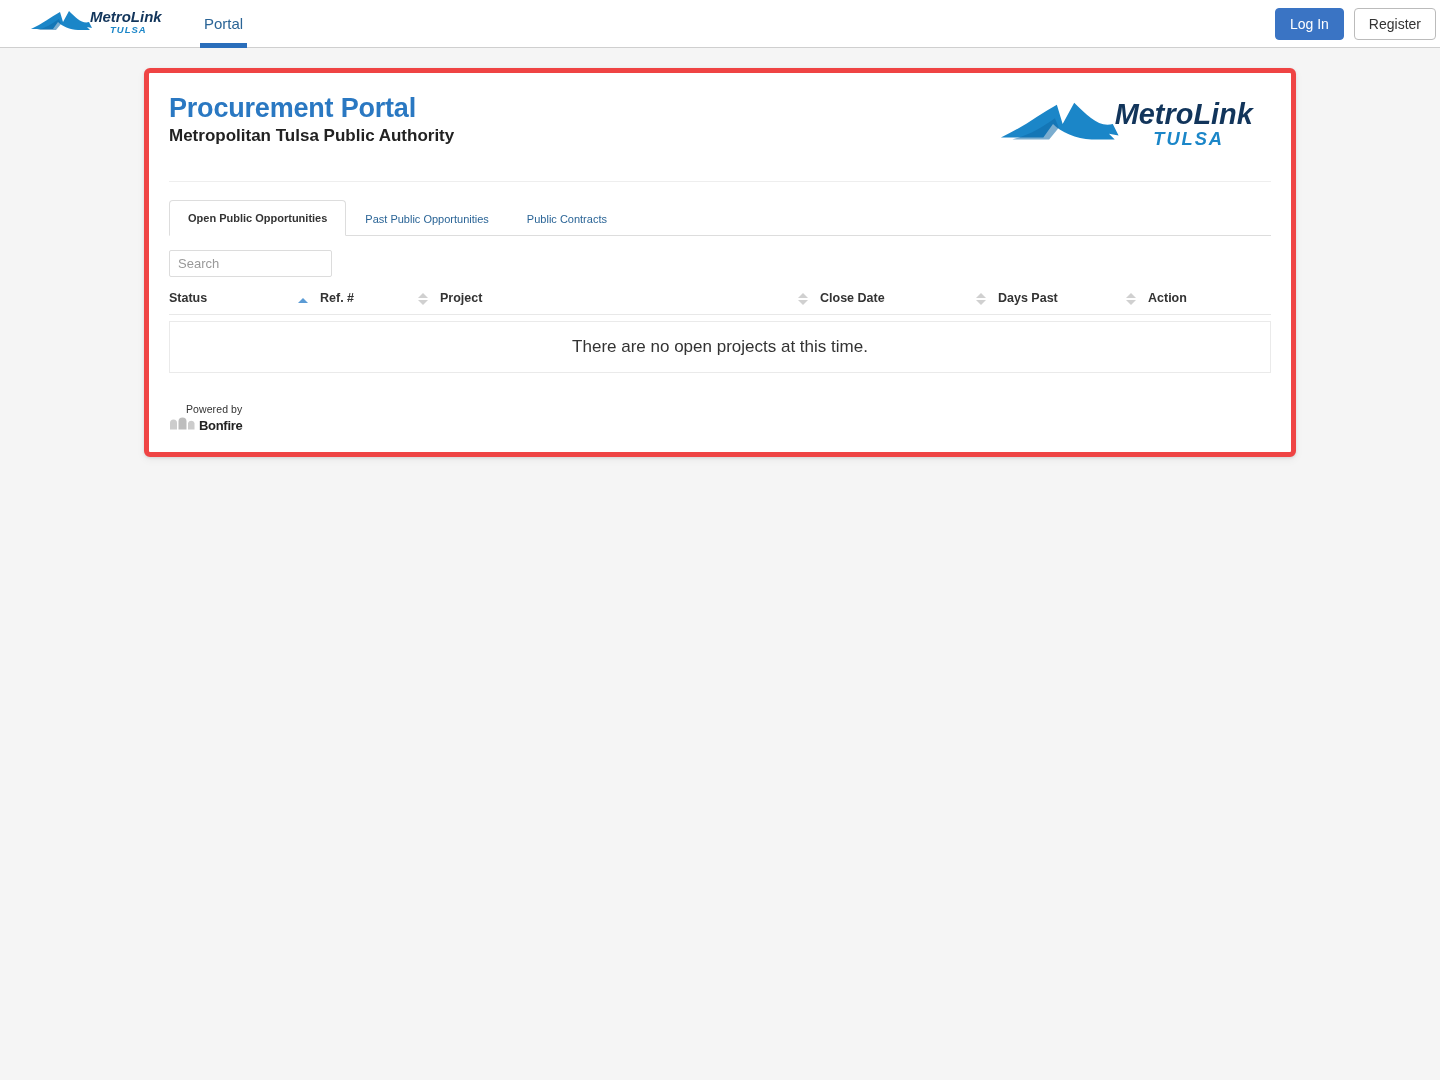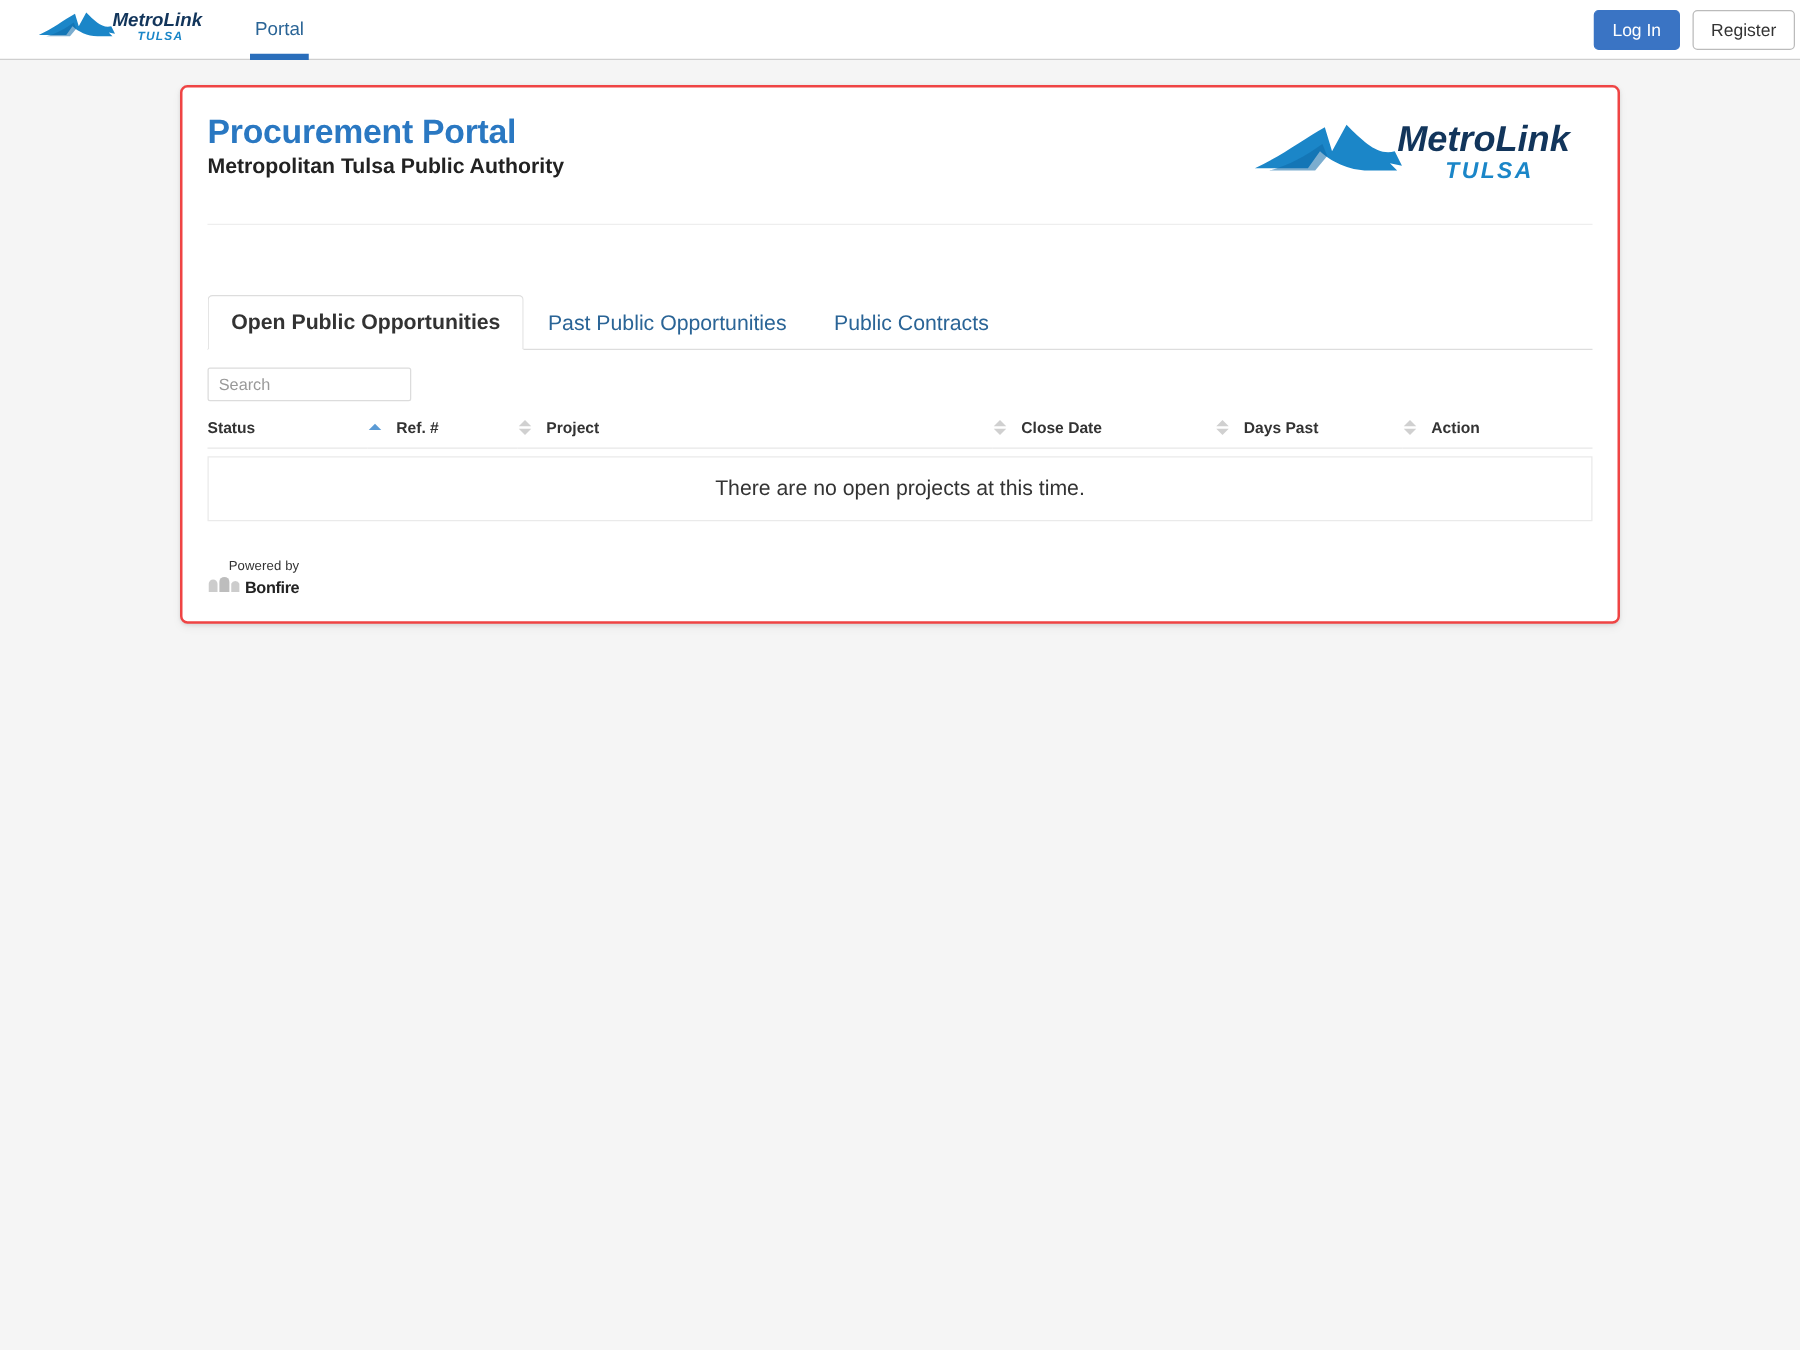--- a/index.html
+++ b/index.html
@@ -77,21 +77,21 @@
   }
 
   
   .page { padding: 20px 0 0 0; }
   .card {
     position: relative;
     margin: 0 auto;
     margin-left: 144px;
     width: 1152px;
     background: #ffffff;
-    border: 2px solid #ef4444;
+    border: 5px solid #ef4444;
     border-radius: 6px;
     box-shadow: 0 1px 3px rgba(0,0,0,0.10), 0 3px 8px rgba(0,0,0,0.05);
     padding: 20px 20px 18px 20px;
   }
 
   .card-head {
     display: flex;
     align-items: flex-start;
     justify-content: space-between;
     padding: 0 0 6px 0;
@@ -122,30 +122,29 @@
   
   .tabs {
     display: flex;
     align-items: flex-end;
     border-bottom: 1px solid #dddddd;
     margin-top: 18px;
     padding-left: 0;
   }
   .tab {
     position: relative;
-    font-size: 17px;
+    font-size: 11px;
     padding: 11px 18px;
     color: #2a6496;
     cursor: pointer;
     border: 1px solid transparent;
     border-bottom: none;
     border-radius: 4px 4px 0 0;
     margin-bottom: -1px;
     white-space: nowrap;
-    margin-top: 38px;
   }
   .tab.active {
     color: #333333;
     font-weight: bold;
     background: #ffffff;
     border-color: #dddddd;
     border-bottom: 1px solid #ffffff;
   }
 
   
@@ -174,21 +173,21 @@
     font-size: 12.5px;
     font-weight: bold;
     color: #333333;
     text-align: left;
     padding: 6px 0 9px 0;
     border-bottom: 1px solid #e8e8e8;
     white-space: nowrap;
     cursor: pointer;
     vertical-align: middle;
   }
-  .th-inner { display: flex; align-items: center; }
+  .th-inner { display: flex; align-items: flex-end; }
   .th-label { display: inline-block; }
   .sorter {
     display: inline-flex;
     flex-direction: column;
     justify-content: center;
     align-items: center;
     width: 11px;
     margin-right: 12px;
     flex: 0 0 auto;
   }

